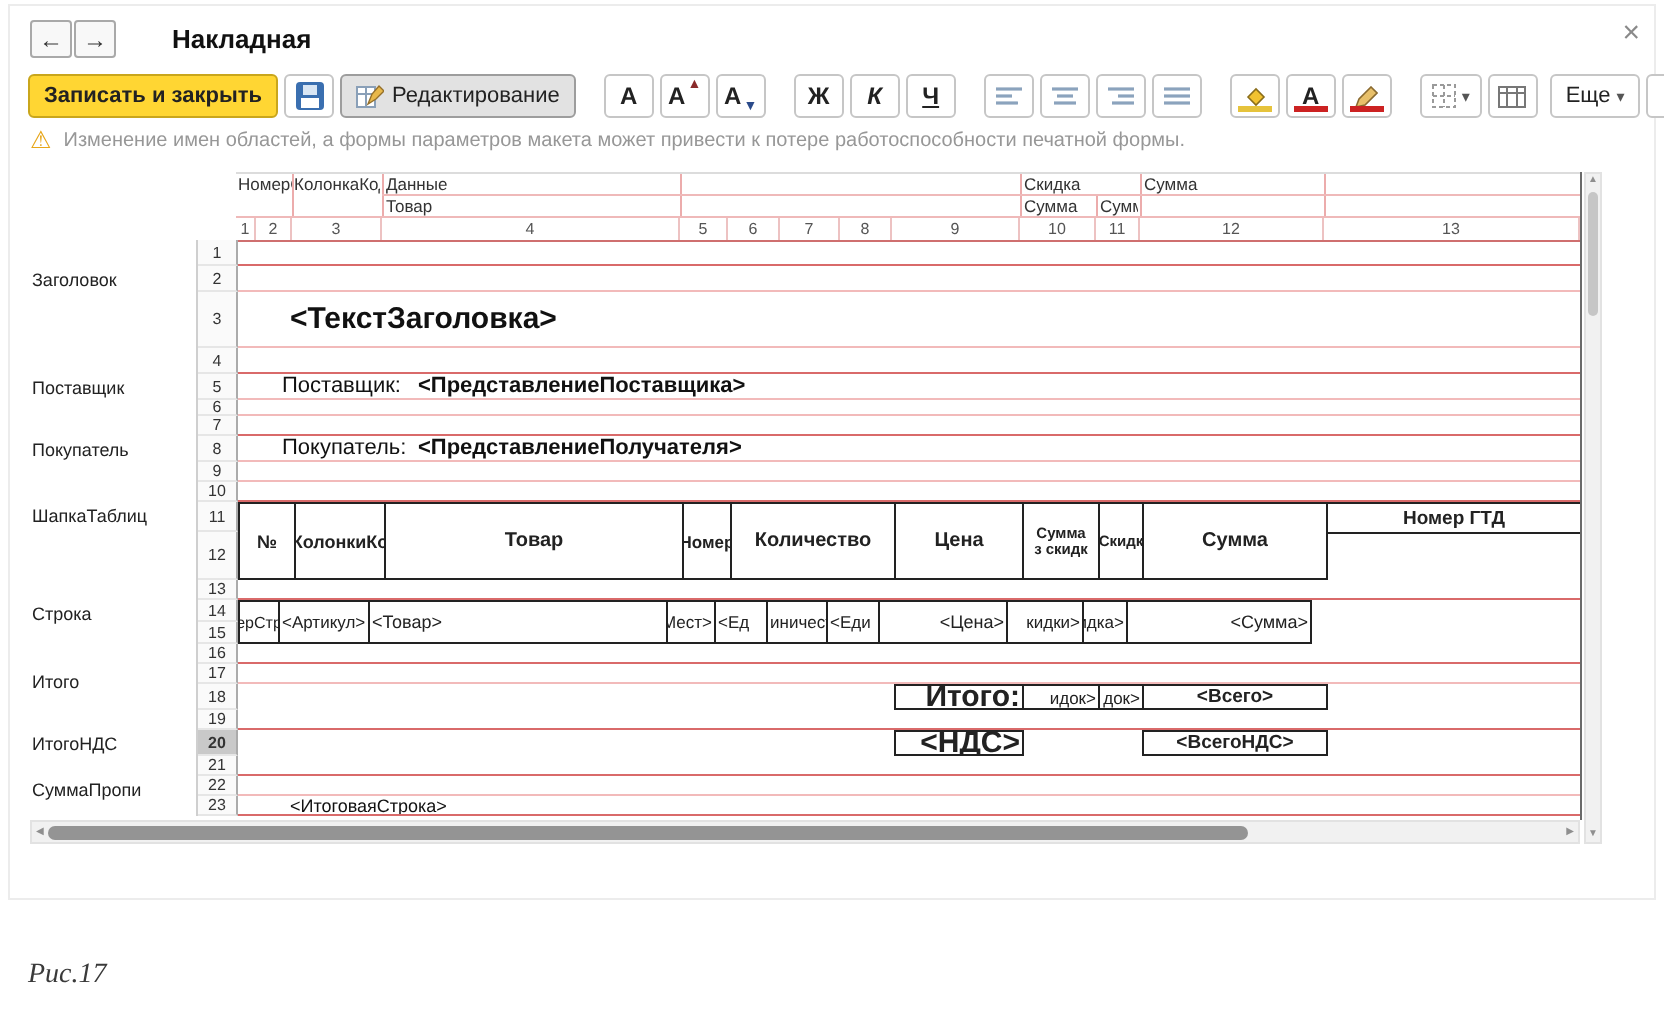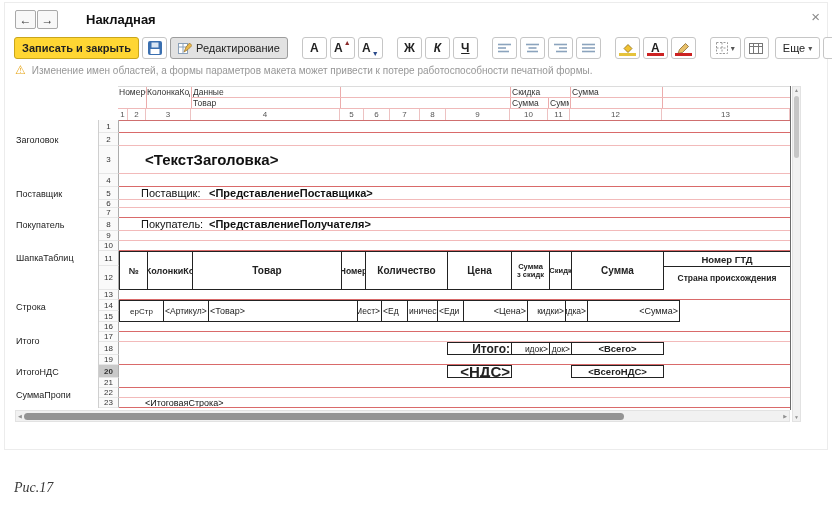--- a/index.html
+++ b/index.html
@@ -352,39 +352,38 @@
           <div class="tc bold" style="width:82px;font-size:10px">Количество</div>
           <div class="tc bold" style="width:64px;font-size:10px">Цена</div>
           <div class="tc bold" style="width:38px;flex-direction:column;justify-content:center;font-size:7.5px;line-height:8px">
             <span>Сумма</span>
             <span>з скидк</span>
           </div>
           <div class="tc bold" style="width:22px;font-size:7.5px">Скидк</div>
           <div class="tc bold" style="width:92px;font-size:10px">Сумма</div>
           <div class="tcol">
             <div class="tc bold" style="width:127px;height:15px;font-size:9.5px">Номер ГТД</div>
-            <div class="tc bold" style="width:127px;height:24px;font-size:8.5px;white-space:normal;text-align:center;line-height:9px">Страна происхождения</div>
           </div>
         </div>
       </div>
     </div>
 
     <div class="row" style="height:10px">
       <div class="rn">13</div>
       <div class="rc sb"></div>
     </div>
 
     <div class="row" style="height:22px">
       <div class="rngroup">
         <div class="rn" style="height:11px">14</div>
         <div class="rn" style="height:11px">15</div>
       </div>
       <div class="rc nb">
         <div class="tblock">
-          <div class="tc" style="width:44px;font-size:8px">ерСтр</div>
+          <div class="tc" style="width:20px;font-size:8px">ерСтр</div>
           <div class="tc" style="width:45px;font-size:8.5px;justify-content:flex-start">&lt;Артикул&gt;</div>
           <div class="tc" style="width:149px;justify-content:flex-start">&lt;Товар&gt;</div>
           <div class="tc" style="width:24px;font-size:8.5px;justify-content:flex-end">Мест&gt;</div>
           <div class="tc" style="width:26px;font-size:8.5px;justify-content:flex-start">&lt;Ед</div>
           <div class="tc" style="width:30px;font-size:8.5px;justify-content:flex-start">иничество&gt;</div>
           <div class="tc" style="width:26px;font-size:8.5px;justify-content:flex-start">&lt;Еди</div>
           <div class="tc" style="width:64px;justify-content:flex-end">&lt;Цена&gt;</div>
           <div class="tc" style="width:38px;font-size:8.5px;justify-content:flex-end">кидки&gt;</div>
           <div class="tc" style="width:22px;font-size:8.5px;justify-content:flex-end">идка&gt;</div>
           <div class="tc" style="width:92px;justify-content:flex-end">&lt;Сумма&gt;</div>
@@ -400,21 +399,21 @@
     <div class="row" style="height:10px">
       <div class="rn">17</div>
       <div class="rc"></div>
     </div>
 
     <div class="row" style="height:13px">
       <div class="rn">18</div>
       <div class="rc nb">
         <div class="sp" style="width:328px"></div>
         <div class="tblock">
-          <div class="tc bold" style="width:64px;font-size:12px;justify-content:flex-end">Итого:</div>
+          <div class="tc bold" style="width:64px;font-size:15px;justify-content:flex-end">Итого:</div>
           <div class="tc" style="width:38px;font-size:8.5px;justify-content:flex-end">идок&gt;</div>
           <div class="tc" style="width:22px;font-size:8.5px;justify-content:flex-end">док&gt;</div>
           <div class="tc bold" style="width:92px;font-size:9.5px">&lt;Всего&gt;</div>
         </div>
       </div>
     </div>
 
     <div class="row" style="height:10px">
       <div class="rn">19</div>
       <div class="rc sb"></div>

